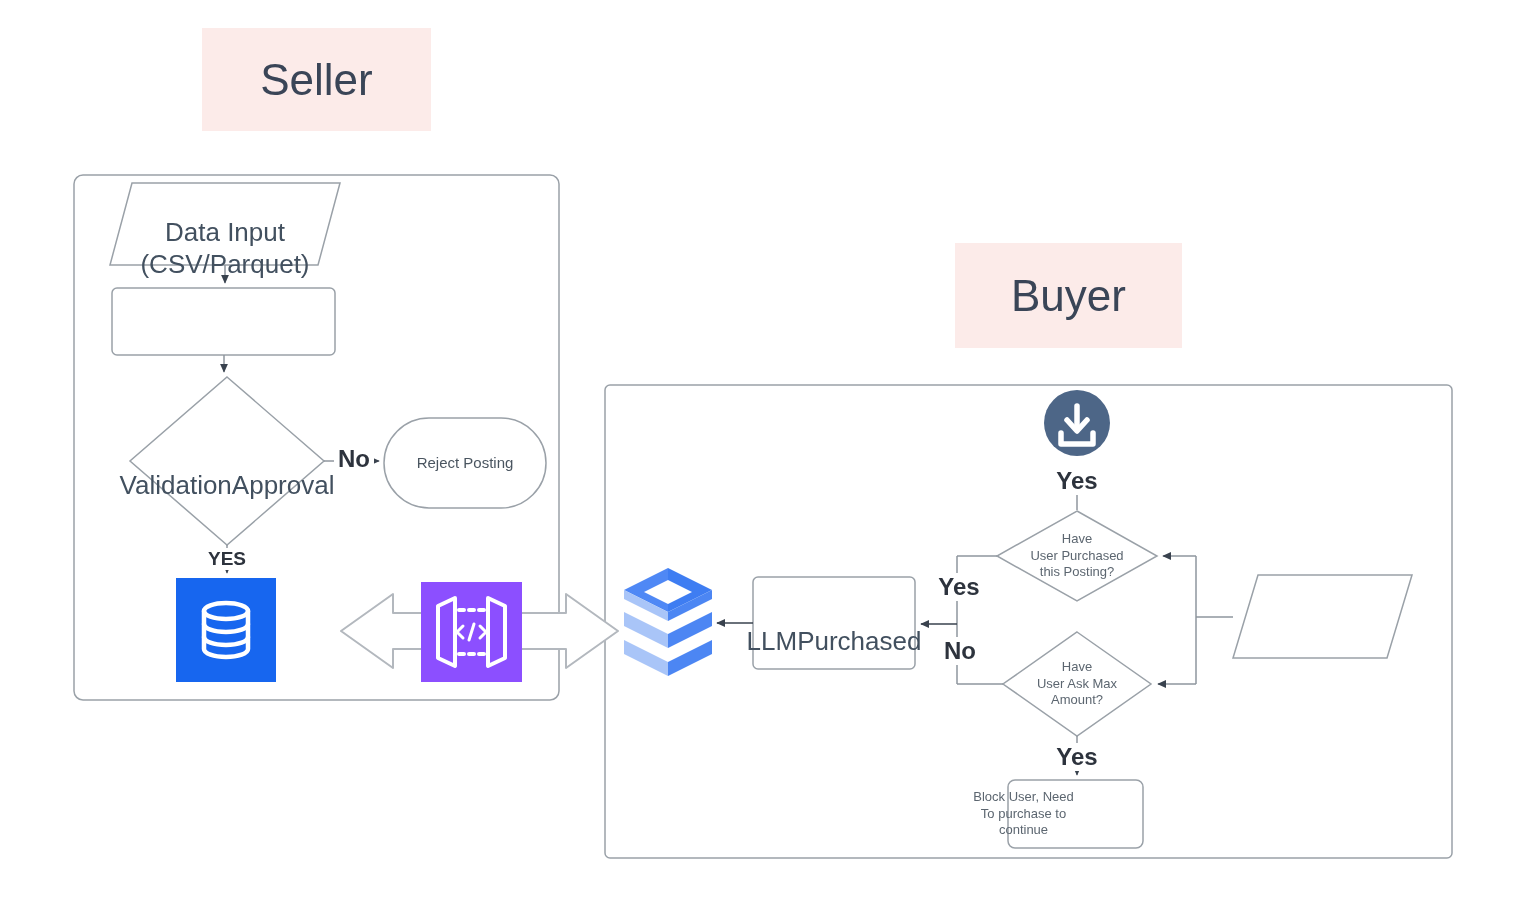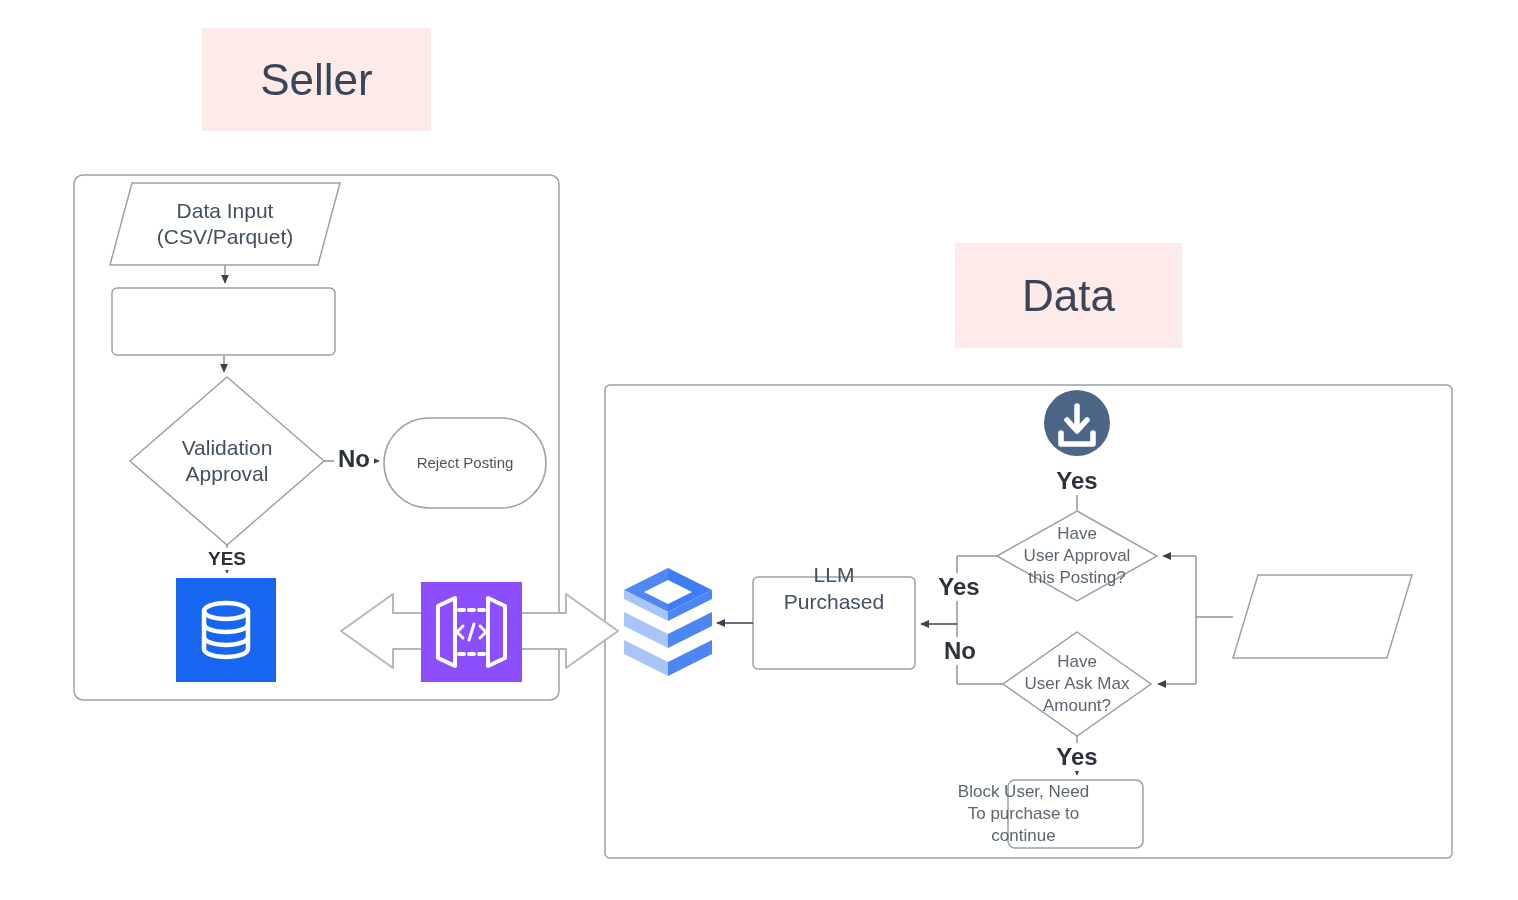--- a/index.html
+++ b/index.html
@@ -3,22 +3,22 @@
 <meta charset="utf-8">
 <style>
   html,body{margin:0;padding:0;background:#ffffff;}
   #canvas{
     position:relative;width:1518px;height:900px;background:#ffffff;overflow:hidden;
     font-family:"Liberation Sans","DejaVu Sans",sans-serif;color:#42505f;border-radius:19px;
   }
   #shapes{position:absolute;left:0;top:0;}
   .lbl{position:absolute;display:flex;align-items:center;justify-content:center;text-align:center;line-height:1.25;}
   .section-lbl{background:#fcebe9;color:#3a4557;font-size:44px;}
-  .shape-txt{font-size:21px;color:#42505f;}
-  .small-txt{font-size:17px;color:#5c6670;line-height:1.3;}
+  .shape-txt{font-size:26px;color:#42505f;margin-top:24px;}
+  .small-txt{font-size:13px;color:#5c6670;line-height:1.3;}
   .stadium-txt{font-size:15px;color:#4a5560;}
   .branch{font-weight:bold;color:#2d333d;background:#ffffff;}
   .branch.big{font-size:24px;}
   .branch.med{font-size:19px;}
   .stack{display:block;}
 </style>
 </head>
 <body>
 
 <div id="canvas">
@@ -105,53 +105,53 @@
       <polygon points="0,72 44,94 44,108 0,86" fill="#a9c5f8"></polygon>
       <polygon points="44,94 88,72 88,86 44,108" fill="#4c86f3"></polygon>
     </g>
 
     <line x1="1077" y1="736" x2="1077" y2="775" stroke="#8f969e" stroke-width="1.5" marker-end="url(#ah)"></line>
     <rect x="1008" y="780" width="135" height="68" rx="7" fill="#ffffff" stroke="#9aa1a8" stroke-width="1.5"></rect>
   </svg>
 
   <div class="lbl section-lbl" style="left:202px;top:28px;width:229px;height:103px;">Seller</div>
 
-  <div class="lbl section-lbl" style="left:955px;top:243px;width:227px;height:105px;">Data</div>
+  <div class="lbl section-lbl" style="left:955px;top:243px;width:227px;height:105px;">Buyer</div>
 
   <div class="lbl shape-txt" style="left:110px;top:183px;width:230px;height:82px;flex-direction:column;">
     <span class="stack">Data Input</span>
     <span class="stack">(CSV/Parquet)</span>
   </div>
 
 
-  <div class="lbl shape-txt" style="left:130px;top:395px;width:194px;height:132px;flex-direction:column;">
+  <div class="lbl shape-txt" style="left:130px;top:395px;width:194px;height:132px;">
     <span class="stack">Validation</span>
     <span class="stack">Approval</span>
   </div>
 
   <div class="lbl branch big" style="left:334px;top:445px;width:40px;height:28px;">No</div>
 
   <div class="lbl stadium-txt" style="left:384px;top:418px;width:162px;height:90px;">Reject Posting</div>
 
   <div class="lbl branch med" style="left:201px;top:548px;width:52px;height:22px;">YES</div>
 
   <div class="lbl branch big" style="left:1050px;top:467px;width:54px;height:28px;">Yes</div>
 
   <div class="lbl small-txt" style="left:1000px;top:521px;width:154px;height:70px;flex-direction:column;">
     <span class="stack">Have</span>
-    <span class="stack">User Approval</span>
+    <span class="stack">User Purchased</span>
     <span class="stack">this Posting?</span>
   </div>
 
 
   <div class="lbl branch big" style="left:934px;top:573px;width:50px;height:28px;">Yes</div>
 
   <div class="lbl branch big" style="left:938px;top:637px;width:44px;height:28px;">No</div>
 
-  <div class="lbl shape-txt" style="left:753px;top:548px;width:162px;height:81px;flex-direction:column;">
+  <div class="lbl shape-txt" style="left:753px;top:577px;width:162px;height:81px;flex-direction:row;">
     <span class="stack">LLM</span>
     <span class="stack">Purchased</span>
   </div>
 
   <div class="lbl small-txt" style="left:1003px;top:649px;width:148px;height:70px;flex-direction:column;">
     <span class="stack">Have</span>
     <span class="stack">User Ask Max</span>
     <span class="stack">Amount?</span>
   </div>
 

